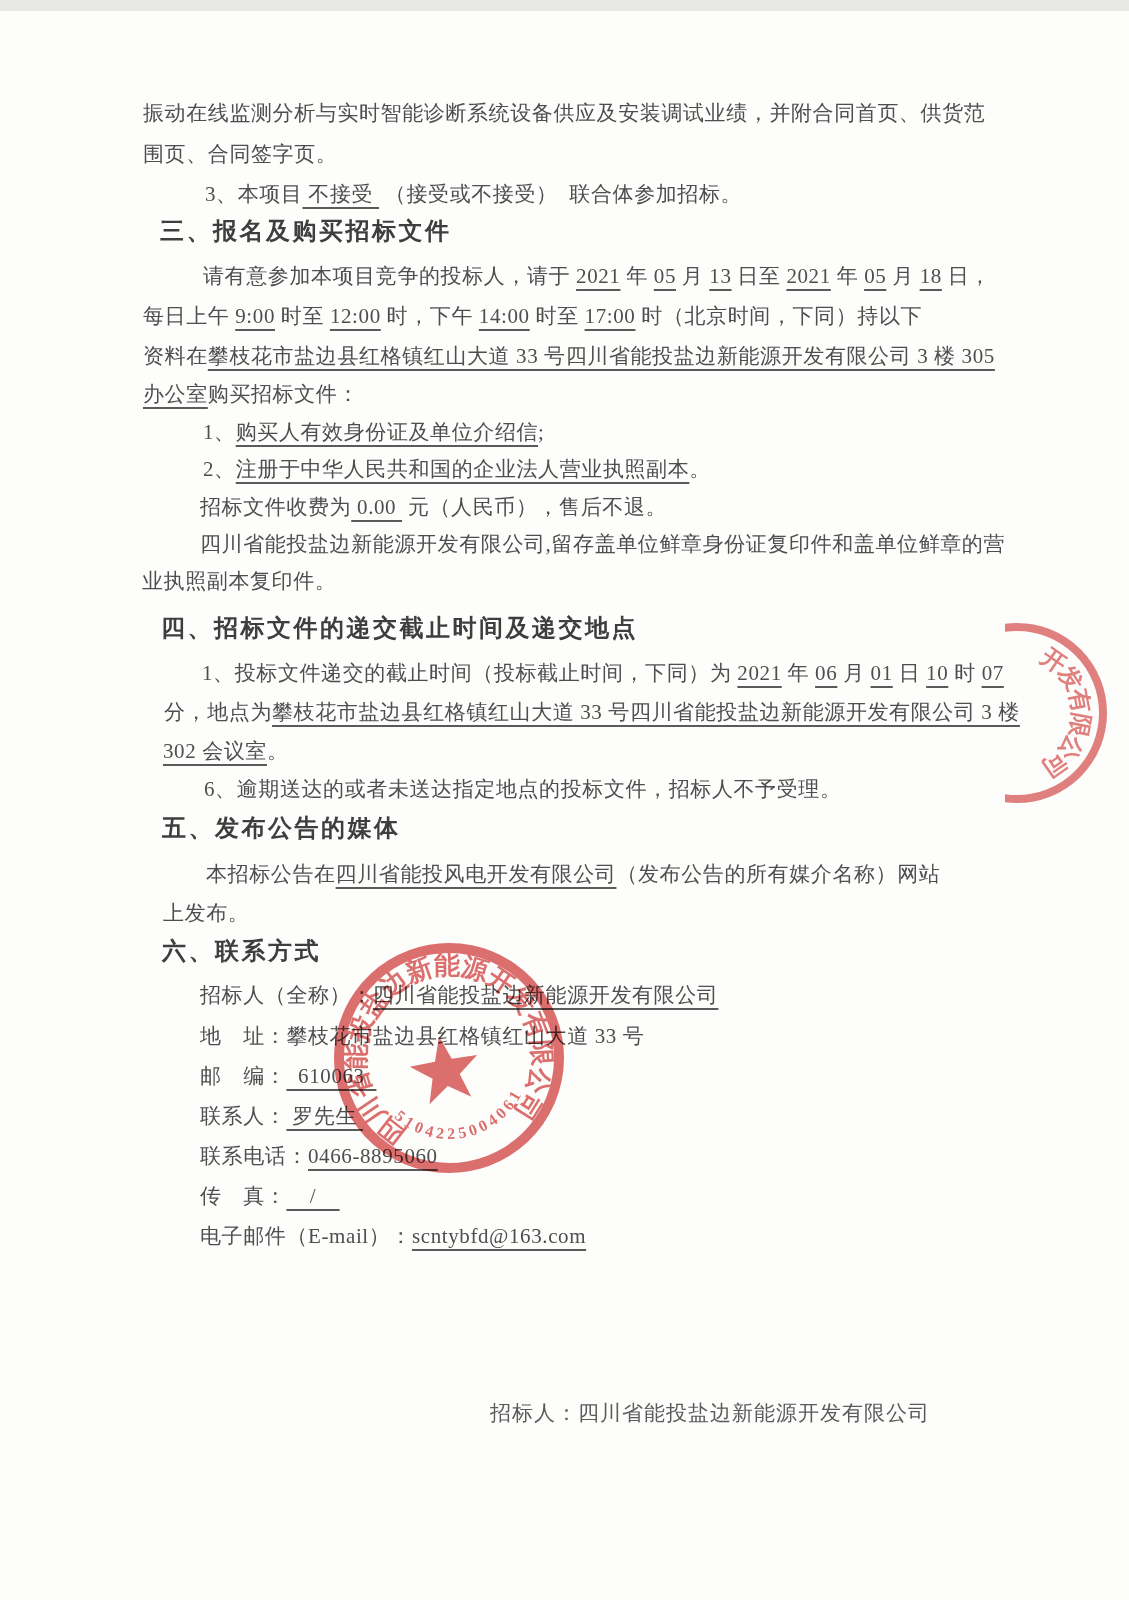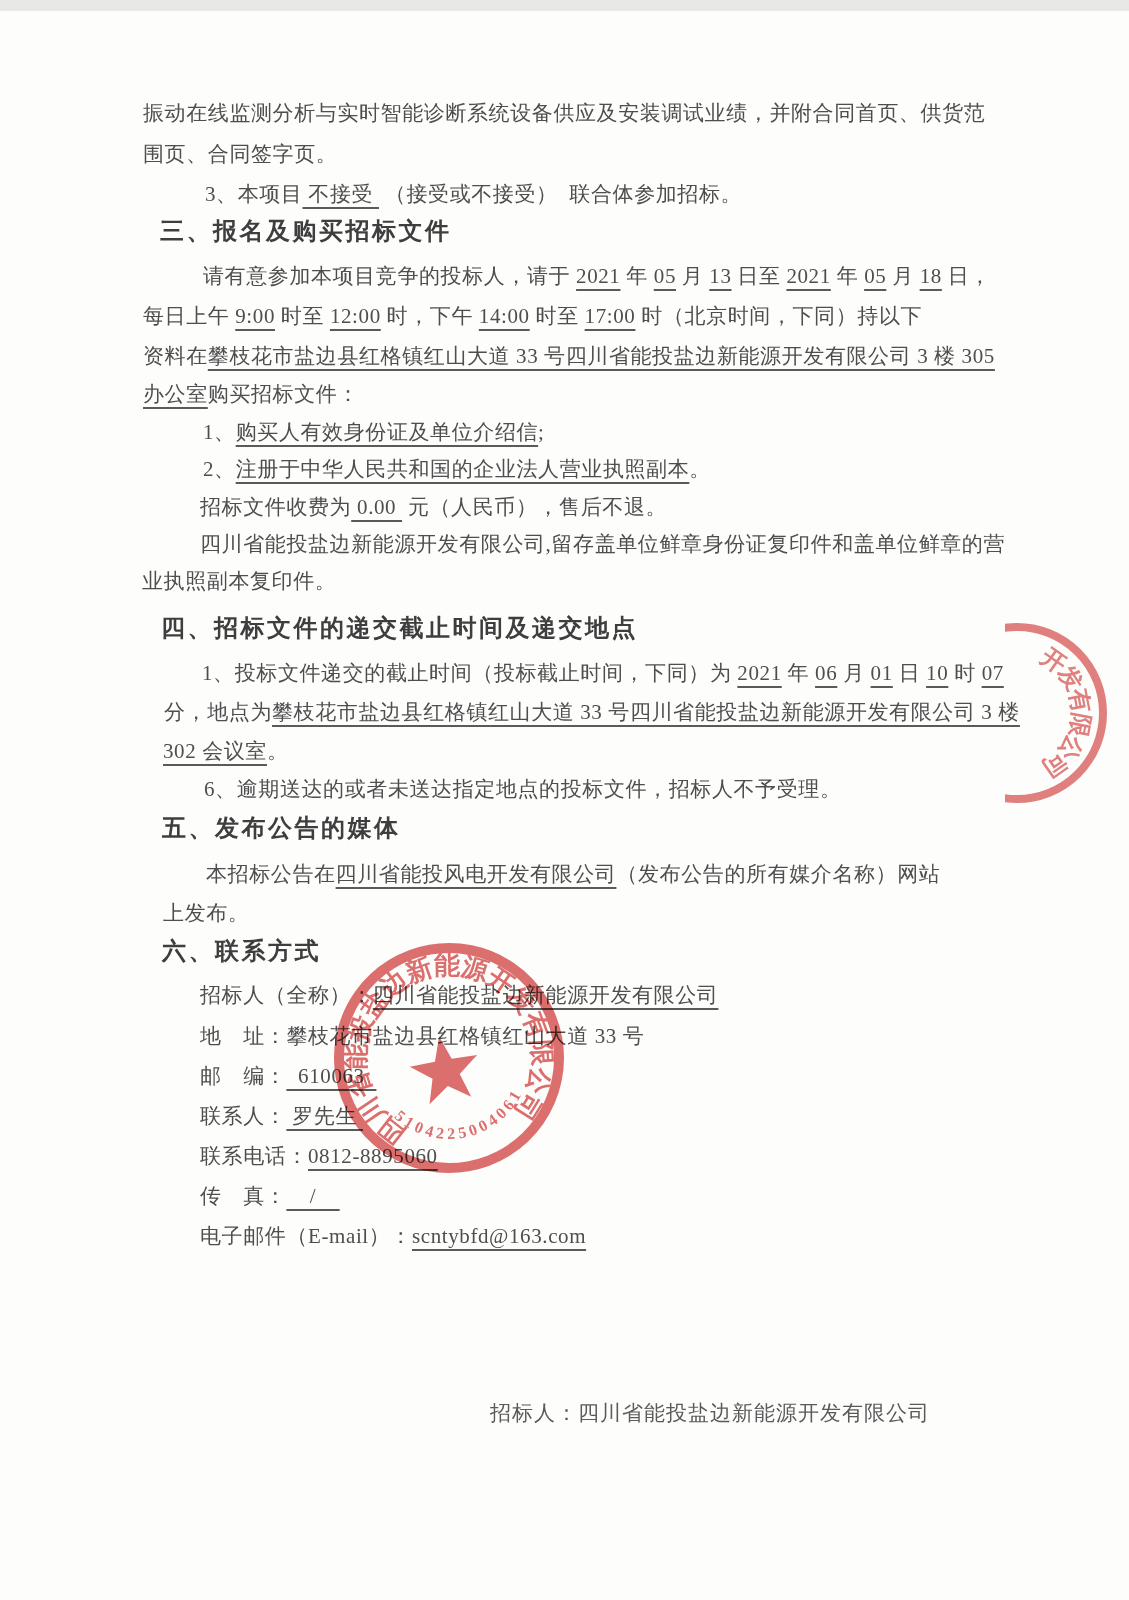--- a/index.html
+++ b/index.html
@@ -54,21 +54,21 @@
   <div class="line p" style="left:163px;top:726px"><span class="u">302 会议室</span><span>。</span></div>
   <div class="line p" style="left:204px;top:764px"><span>6、逾期送达的或者未送达指定地点的投标文件，招标人不予受理。</span></div>
   <div class="line p" style="left:206px;top:849px"><span>本招标公告在</span><span class="u">四川省能投风电开发有限公司</span><span>（发布公告的所有媒介名称）网站</span></div>
   <div class="line h" style="left:162px;top:801px"><span>五、发布公告的媒体</span></div>
   <div class="line p" style="left:163px;top:888px"><span>上发布。</span></div>
   <div class="line h" style="left:162px;top:924px"><span>六、联系方式</span></div>
   <div class="line p" style="left:200px;top:970px"><span>招标人（全称）：</span><span class="u">四川省能投盐边新能源开发有限公司</span></div>
   <div class="line p" style="left:200px;top:1011px"><span>地　址：攀枝花市盐边县红格镇红山大道 33 号</span></div>
   <div class="line p" style="left:200px;top:1051px"><span>邮　编：</span><span class="u">  610063  </span></div>
   <div class="line p" style="left:200px;top:1091px"><span>联系人：</span><span class="u"> 罗先生 </span></div>
-  <div class="line p" style="left:200px;top:1131px"><span>联系电话：</span><span class="u">0812-8895060</span></div>
+  <div class="line p" style="left:200px;top:1131px"><span>联系电话：</span><span class="u">0466-8895060</span></div>
   <div class="line p" style="left:200px;top:1171px"><span>传　真：</span><span class="u">    /    </span></div>
   <div class="line p" style="left:200px;top:1211px"><span>电子邮件（E-mail）：</span><span class="u">scntybfd@163.com</span></div>
   <div class="line footer-line" style="left:490px;top:1388px"><span>招标人：四川省能投盐边新能源开发有限公司</span></div>
 
   <div class="seal seal-main">
     <div class="seal-ring"></div>
     <div class="seal-anchor">
         <span class="arc-ch" style="font-size: 26px; transform: translate(-50%, -50%) rotate(-132deg) translateY(-92px);">四</span>
         <span class="arc-ch" style="font-size: 26px; transform: translate(-50%, -50%) rotate(-114.4deg) translateY(-92px);">川</span>
         <span class="arc-ch" style="font-size: 26px; transform: translate(-50%, -50%) rotate(-96.8deg) translateY(-92px);">省</span>

